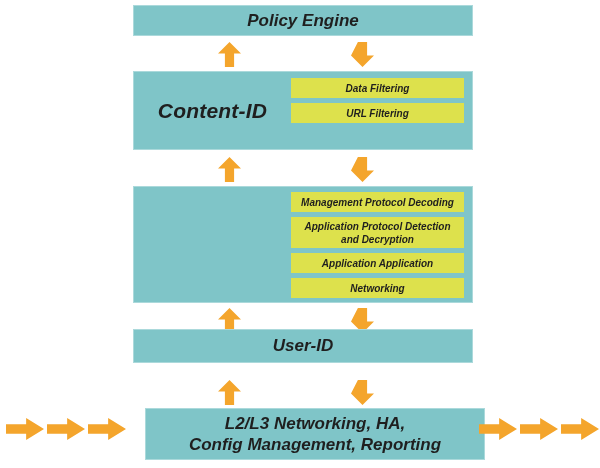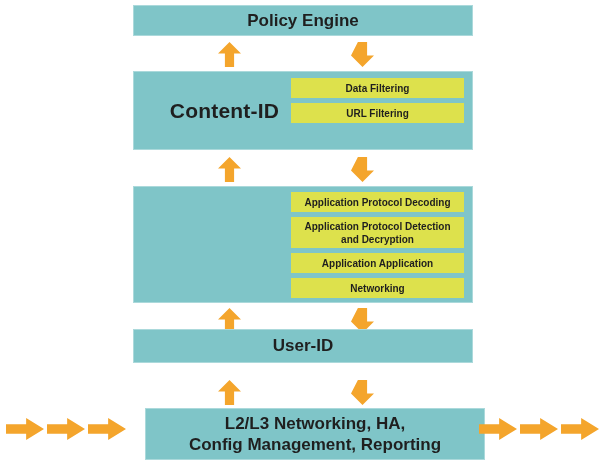--- a/index.html
+++ b/index.html
@@ -11,20 +11,21 @@
   }
   * { margin: 0; padding: 0; box-sizing: border-box; }
   html, body { background: var(--bg); }
   body { font-family: "Liberation Sans", "DejaVu Sans", sans-serif; }
   #canvas {
     position: relative;
     width: 600px;
     height: 468px;
     background: var(--bg);
     overflow: hidden;
+    font-style: italic;
   }
   .tbox {
     position: absolute;
     background: var(--teal);
     border: 1px solid rgba(255,255,255,0.35);
     color: var(--text);
   }
   .center-label {
     position: absolute;
     inset: 0;
@@ -34,21 +35,21 @@
     font-weight: bold;
     color: var(--text);
     text-align: center;
     white-space: pre-line;
   }
   .label-md { font-size: 17px; }
   .label-lg { font-size: 21px; letter-spacing: 0.2px; }
   .label-2line { font-size: 17px; line-height: 21px; }
   .side-label {
     position: absolute;
-    left: 12px; top: 0; bottom: 0;
+    left: 0; top: 0; bottom: 0;
     width: 157px;
     display: flex;
     align-items: center;
     justify-content: center;
     font-weight: bold;
     color: var(--text);
     text-align: right;
   }
   .modules {
     position: absolute;
@@ -108,21 +109,21 @@
       <div class="module">Data Filtering</div>
       <div class="module">URL Filtering</div>
     </div>
   </div>
 
   <div class="arr arr-up" style="left:218px; top:157px;"></div>
   <div class="arr arr-down" style="left:351px; top:157px;"></div>
 
   <div class="tbox" style="left:133px; top:186px; width:340px; height:117px;">
     <div class="modules" style="top:5px;">
-      <div class="module">Application Protocol Decoding</div>
+      <div class="module">Management Protocol Decoding</div>
       <div class="module tall">Application Protocol Detection
 and Decryption</div>
       <div class="module">Application Application</div>
       <div class="module">Networking</div>
     </div>
   </div>
 
   <div class="arr arr-up" style="left:218px; top:308px;"></div>
   <div class="arr arr-down" style="left:351px; top:308px;"></div>
 

